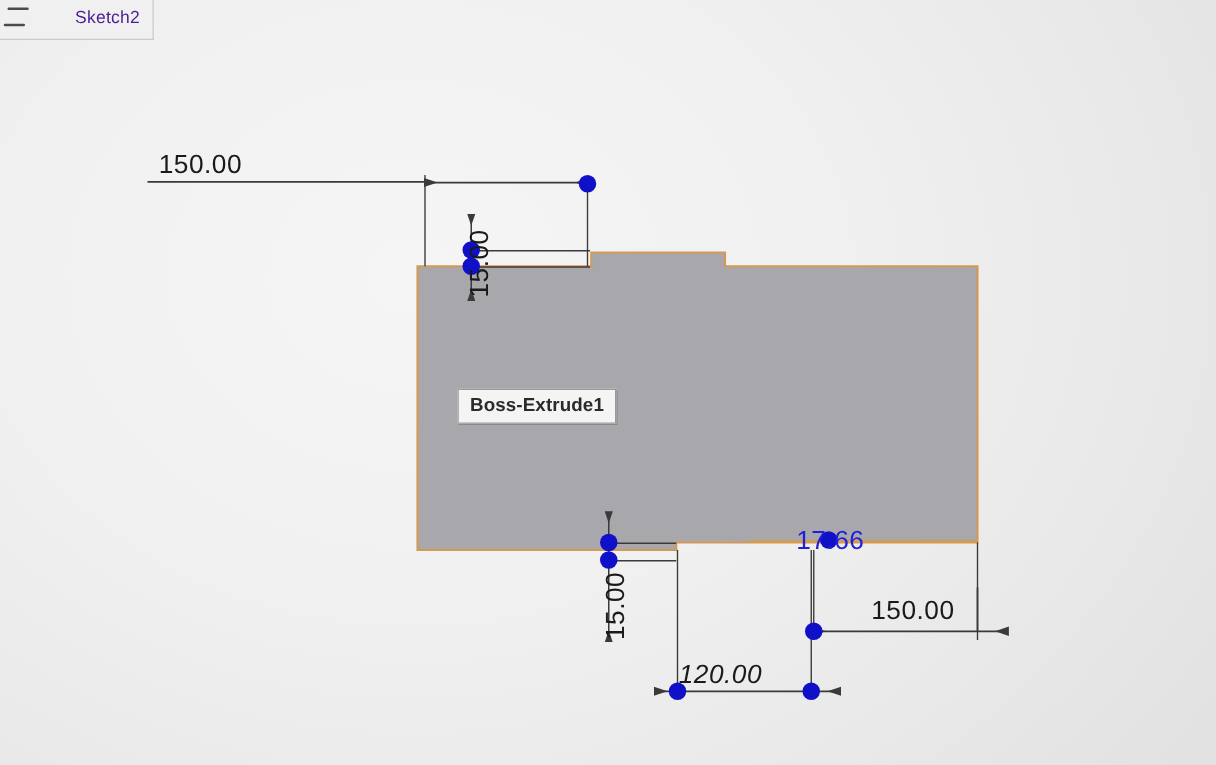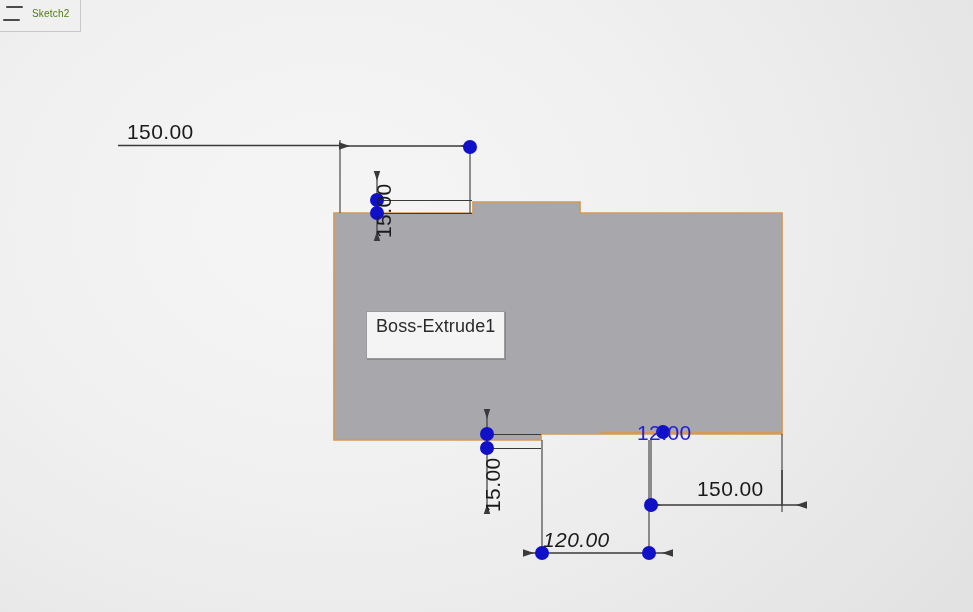--- a/index.html
+++ b/index.html
@@ -45,39 +45,41 @@
   .sketch-icon i {
     position: absolute;
     display: block;
     height: 2px;
     background: #4b4b4b;
     border-radius: 1px;
   }
   .sketch-icon i.l1 { left: 2px;  top: 4px;  width: 17px; }
   .sketch-icon i.l2 { left: -1px; top: 17px; width: 17px; }
   .sketch-tip-label {
-    font-size: 10px;
-    color: #4d7c0f;
+    font-size: 14px;
+    color: #4c1d95;
     white-space: nowrap;
     letter-spacing: .2px;
+    margin-left: 28px;
   }
 
   
   .feature-callout {
     position: absolute;
     left: 366px;
     top: 311px;
-    padding: 4px 9px 21px 9px;
+    padding: 4px 9px 5px 9px;
     background: #f4f4f4;
     border: 1px solid #9a9a9a;
     box-shadow: 1px 1px 0 rgba(0,0,0,0.18);
-    font-size: 18px;
+    font-size: 15px;
     color: #2a2a2a;
     white-space: nowrap;
     letter-spacing: .1px;
+    font-weight: bold;
   }
 
   
   .dim {
     position: absolute;
     font-family: "Liberation Sans", sans-serif;
     font-size: 21px;
     color: #1a1a1a;
     white-space: nowrap;
     letter-spacing: .4px;
@@ -159,21 +161,21 @@
       <circle cx="649" cy="553" r="7" fill="#1010c8"></circle>
     </g>
   </svg>
 
   <div class="dim" style="left:127px; top:120px;">150.00</div>
 
   <div class="dim vert" style="left:372px; top:238px;">15.00</div>
 
   <div class="dim vert" style="left:481px; top:512px;">15.00</div>
 
-  <div class="dim sel" style="left:637px; top:421px;">12.00</div>
+  <div class="dim sel" style="left:637px; top:421px;">17.66</div>
 
   <div class="dim" style="left:697px; top:477px;">150.00</div>
 
   <div class="dim" style="left:543px; top:528px;font-style:italic;">120.00</div>
 
   <div class="feature-callout">Boss-Extrude1</div>
 
   <div class="sketch-tip">
     <span class="sketch-icon">
       <i class="l1"></i>

